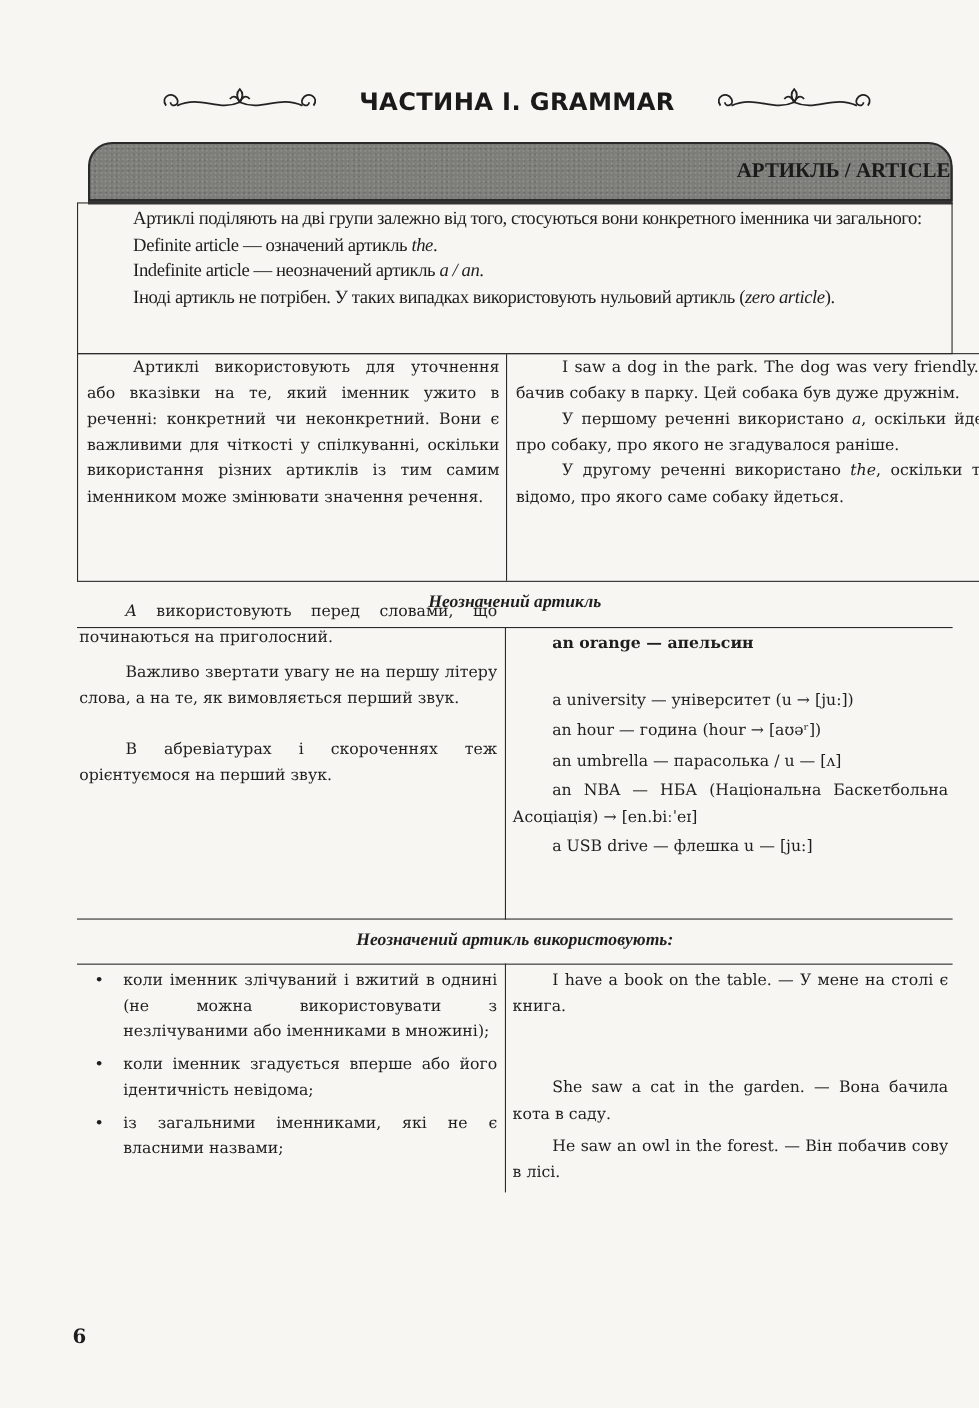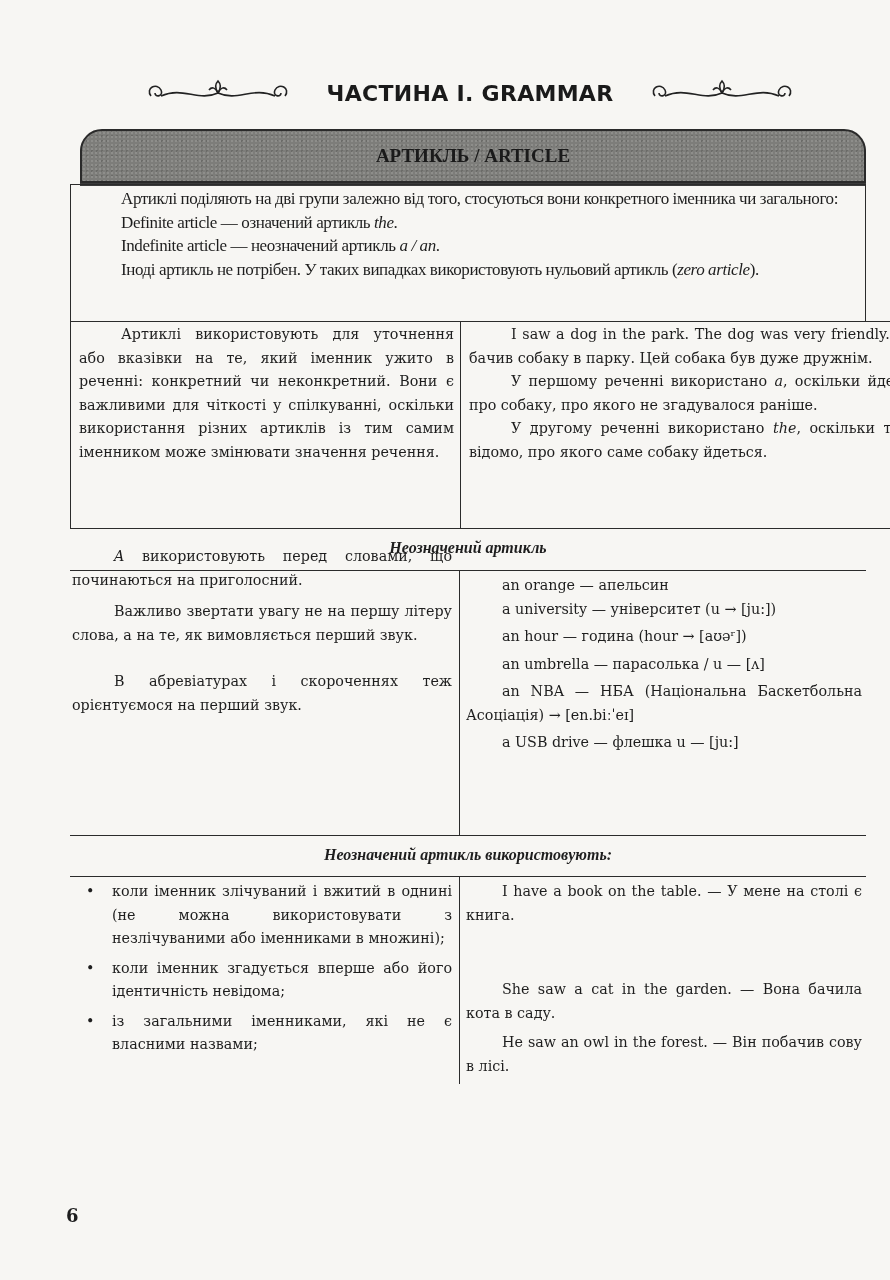--- a/index.html
+++ b/index.html
@@ -18,21 +18,21 @@
     font-family:"DejaVu Sans", sans-serif; font-weight:bold; font-size:22px;
     letter-spacing:0.3px; color:#1a1a1a; white-space:nowrap;
   }
   .banner {
     position:absolute; left:80px; top:129px; width:782px; height:50px;
     border:2px solid #2a2a2a; border-radius:22px 22px 0 0;
     background:#7d7d7a;
     background-image:radial-gradient(#8e8e8b 1px, transparent 1px),
                      radial-gradient(#6b6b68 1px, transparent 1px);
     background-size:4px 4px, 5px 5px; background-position:0 0, 2px 2px;
-    display:flex; align-items:center; justify-content:center;
+    display:flex; align-items:center; justify-content:flex-end;
     box-shadow: 0 3px 0 0 #3a3a3a;
   }
   .banner span {
     font-family:"Liberation Serif", serif; font-weight:bold; font-size:19px; color:#1a1a1a;
   }
   .box { position:absolute; border:1.5px solid #2b2b2b; box-sizing:border-box; }
   .intro { left:70px; top:184px; width:796px; height:138px; padding:2px 6px 0 8px; }
   .p {
     font-size:14.6px; line-height:23.5px; text-align:justify; margin:0;
   }
@@ -109,21 +109,21 @@
 <div class="vline" style="left:459px; top:570px; height:266px;"></div>
 <div class="rule" style="top:835px;"></div>
 
 <div class="cell" style="left:72px; top:545px; width:380px;">
   <p class="p ind" style="margin-bottom:8px;"><i>A</i><span> використовують перед словами, що починаються на приголосний.</span></p>
   <p class="p ind" style="margin-bottom:23px;">Важливо звертати увагу не на першу літеру слова, а на те, як вимовляється перший звук.</p>
   <p class="p ind">В абревіатурах і скороченнях теж орієнтуємося на перший звук.</p>
 </div>
 
 <div class="cell" style="left:466px; top:574px; width:396px;">
-  <p class="ex" style="">an orange — апельсин</p>
+  <p class="ex" style="margin-bottom:28px;font-weight:bold;">an orange — апельсин</p>
   <p class="ex" style="margin-bottom:4px;">a university — університет (u → [ju:])</p>
   <p class="ex" style="margin-bottom:4px;">an hour — година (hour → [aʊəʳ])</p>
   <p class="ex" style="margin-bottom:4px;">an umbrella — парасолька / u — [ʌ]</p>
   <p class="ex" style="margin-bottom:4px;">an NBA — НБА (Національна Баскетбольна Асоціація) → [en.biːˈeɪ]</p>
   <p class="ex">a USB drive — флешка u — [ju:]</p>
 </div>
 
 <div class="sec-title" style="top:846px;">Неозначений артикль використовують:</div>
 <div class="rule" style="top:876px;"></div>
 <div class="vline" style="left:459px; top:876px; height:208px;"></div>

